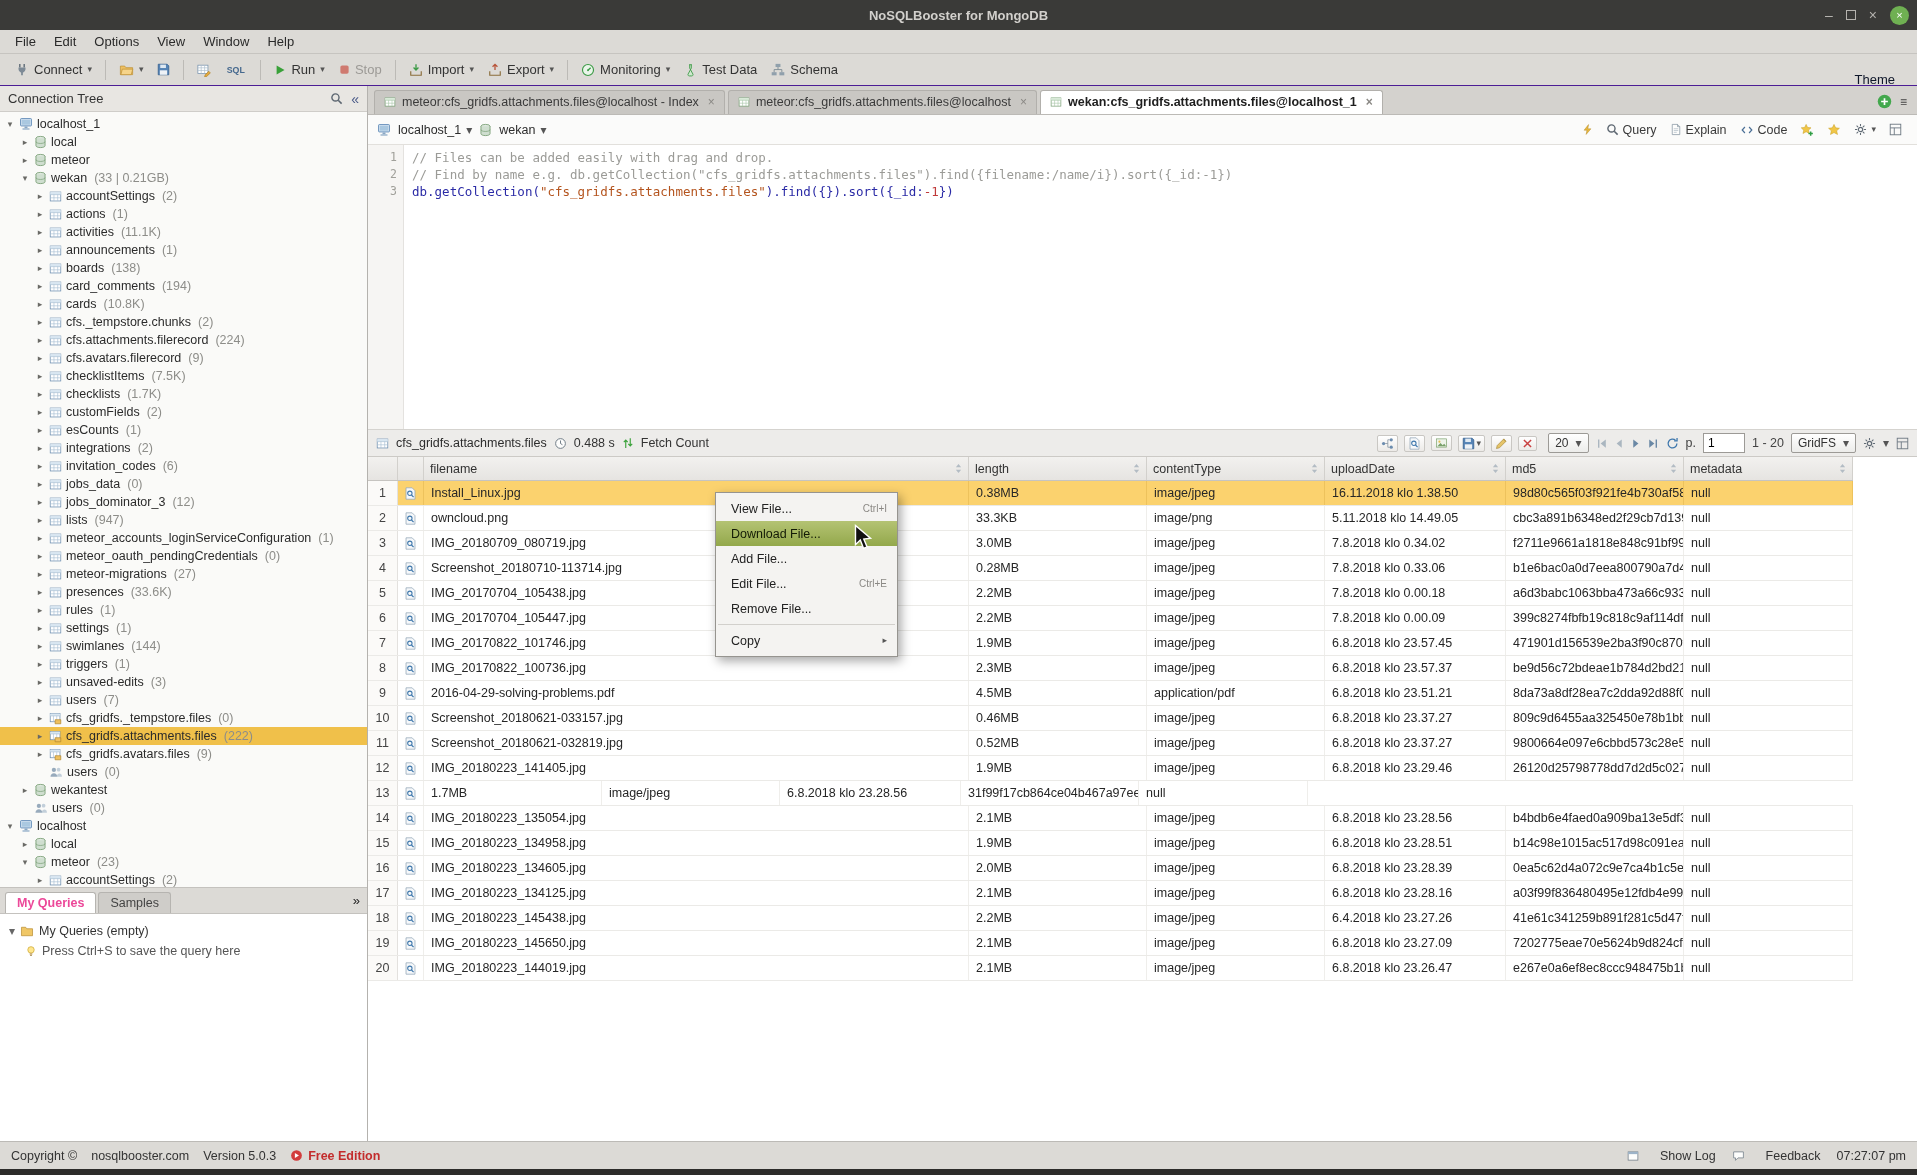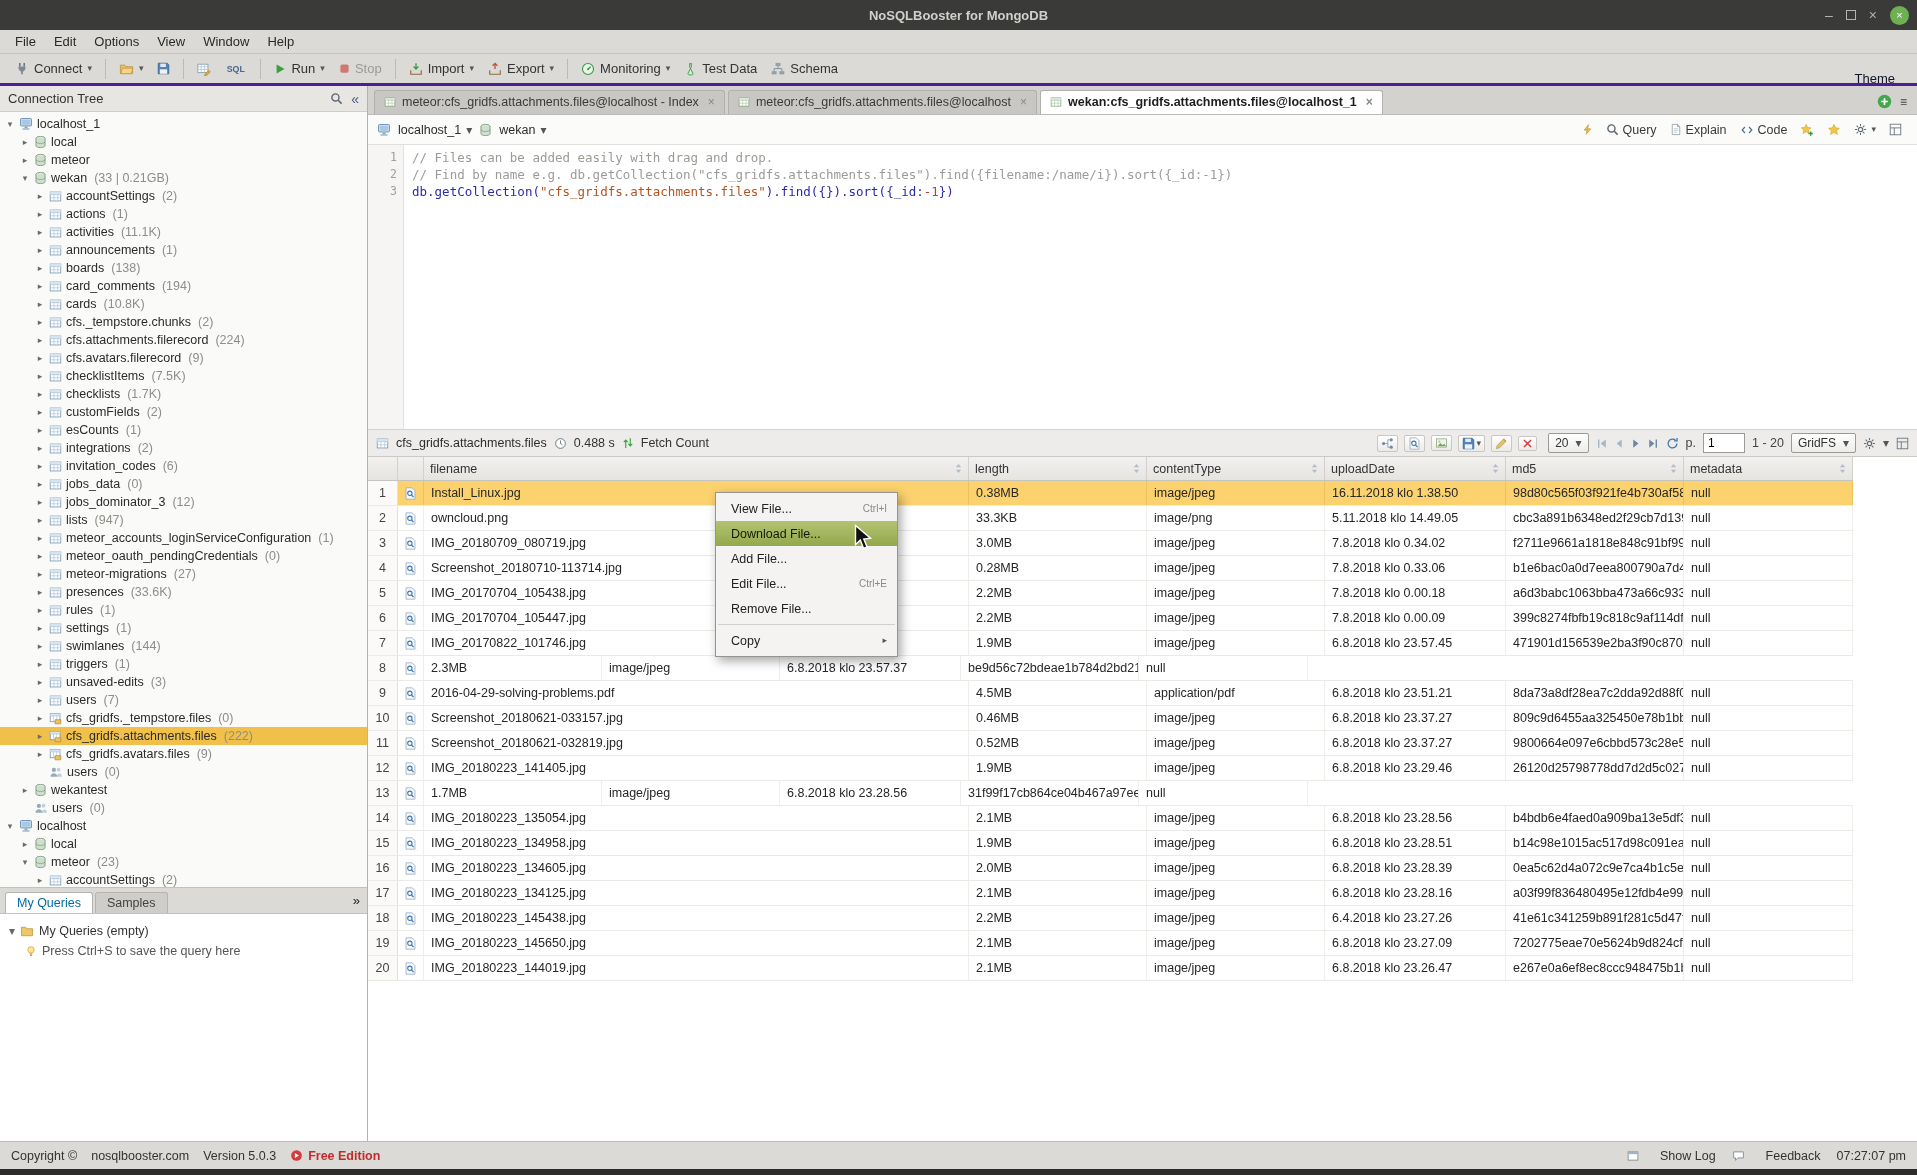--- a/index.html
+++ b/index.html
@@ -15,21 +15,21 @@
   .winbtns { position:absolute; right:8px; top:0; height:100%; display:flex; align-items:center; gap:13px; }
   .winbtn { color:#b5b3af; font-size:14px; line-height:1; cursor:default; }
   .winbtn.max { width:10px; height:10px; border:1.5px solid #b5b3af; }
   .winbtn.green { width:19px; height:19px; border-radius:50%; background:#6fb052; color:#fff;
                   display:flex; align-items:center; justify-content:center; font-size:11px; }
 
   
   .menubar { height:24px; background:#dcdad6; border-bottom:1px solid #c6c4c0; display:flex;
              align-items:center; padding:0 6px; flex:none; }
   .menu-item { padding:2px 9px; font-size:13px; color:#2a2a2a; }
-  .toolbar { height:32px; background:#dcdad6; border-bottom:3px solid #4c1d95; display:flex;
+  .toolbar { height:32px; background:#dcdad6; border-bottom:1px solid #4c1d95; display:flex;
              align-items:center; padding:0 8px; flex:none; }
   .tb-btn { display:inline-flex; align-items:center; gap:5px; padding:3px 7px; border-radius:3px;
             color:#333; font-size:13px; }
   .tb-btn.disabled .tb-label { color:#9c9a96; }
   .caret { font-size:9px; color:#555; line-height:1; }
   .tb-sep { width:1px; height:20px; background:#bcbab6; margin:0 6px; flex:none; }
   .tb-right { margin-left:auto; padding-right:14px; color:#0f172a;margin-top:20px; }
 
   
   .content { flex:1; display:flex; min-height:0; }
@@ -46,21 +46,21 @@
   .tree-item .arrow { width:10px; text-align:center; color:#6a6a66; font-size:9px; flex:none; }
   .tree-item .meta { color:#8d8d89; margin-left:3px; }
   .tree-item.selected { background:#f0c04a; }
 
   .queries-panel { height:254px; flex:none; border-top:1px solid #c4c2be; background:#fff;
                    display:flex; flex-direction:column; }
   .qp-tabs { height:26px; background:#dcdad6; border-bottom:1px solid #c4c2be; display:flex;
              align-items:flex-end; gap:2px; padding:3px 5px 0; position:relative; flex:none; }
   .qp-tab { padding:3px 11px; font-size:12.5px; background:#cfcdc9; border:1px solid #b6b4b0;
             border-bottom:none; border-radius:3px 3px 0 0; color:#444; }
-  .qp-tab.active { background:#fff; font-weight:normal; color:#0369a1; }
+  .qp-tab.active { background:#fff; font-weight:bold; color:#ec4899; }
   .qp-chevrons { position:absolute; right:7px; top:6px; }
   .qp-body { padding:7px 9px; font-size:12.5px; color:#333; }
   .qp-row { display:flex; align-items:center; gap:5px; height:20px; }
   .qp-row.hint { padding-left:16px; color:#555; }
   .qp-row .arrow { font-size:9px; color:#666; }
 
   .main { flex:1; display:flex; flex-direction:column; background:#fff; min-width:0; }
   .tabbar { height:29px; background:#d4d2ce; border-bottom:1px solid #bcbab6; display:flex;
             align-items:flex-end; padding:3px 6px 0; flex:none; }
   .tabs { display:flex; gap:3px; align-items:flex-end; }
@@ -1343,20 +1343,21 @@
               <div class="gr-cell num" style="width:30px">8</div>
               <div class="gr-cell ico" style="width:26px">
                 <span class="icn ">
                   <svg width="13" height="13" viewBox="0 0 16 16">
                     <path d="M2.5 1h7.5l3.5 3.5V15H2.5z" fill="#f6f8fa" stroke="#8ea3b5" stroke-width="0.9"></path>
                     <circle cx="7.2" cy="7.8" r="2.7" fill="none" stroke="#3f78ad" stroke-width="1.3"></circle>
                     <path d="M9.2 9.8l2.6 2.6" stroke="#3f78ad" stroke-width="1.5"></path>
                   </svg>
                 </span>
               </div>
+              <div class="gr-cell" style="width:545px">IMG_20170822_100736.jpg</div>
               <div class="gr-cell" style="width:178px">2.3MB</div>
               <div class="gr-cell" style="width:178px">image/jpeg</div>
               <div class="gr-cell" style="width:181px">6.8.2018 klo 23.57.37</div>
               <div class="gr-cell" style="width:178px">be9d56c72bdeae1b784d2bd215</div>
               <div class="gr-cell" style="width:169px">null</div>
             </div>
             <div class="grid-row">
               <div class="gr-cell num" style="width:30px">9</div>
               <div class="gr-cell ico" style="width:26px">
                 <span class="icn ">

